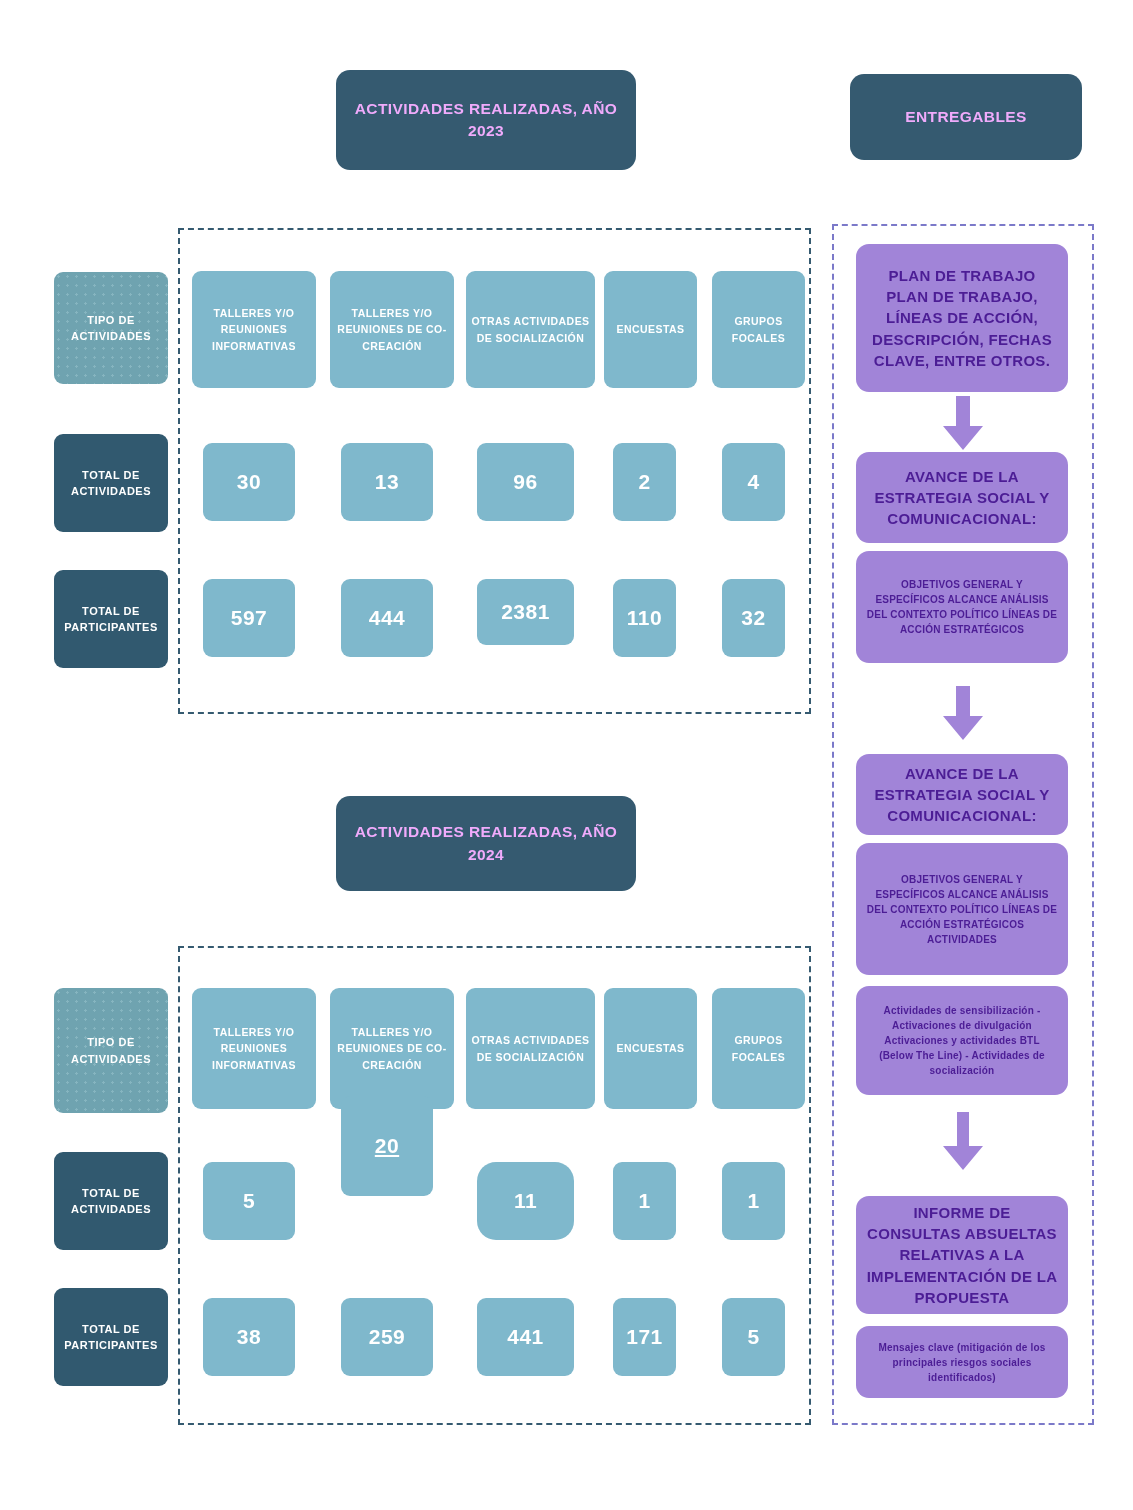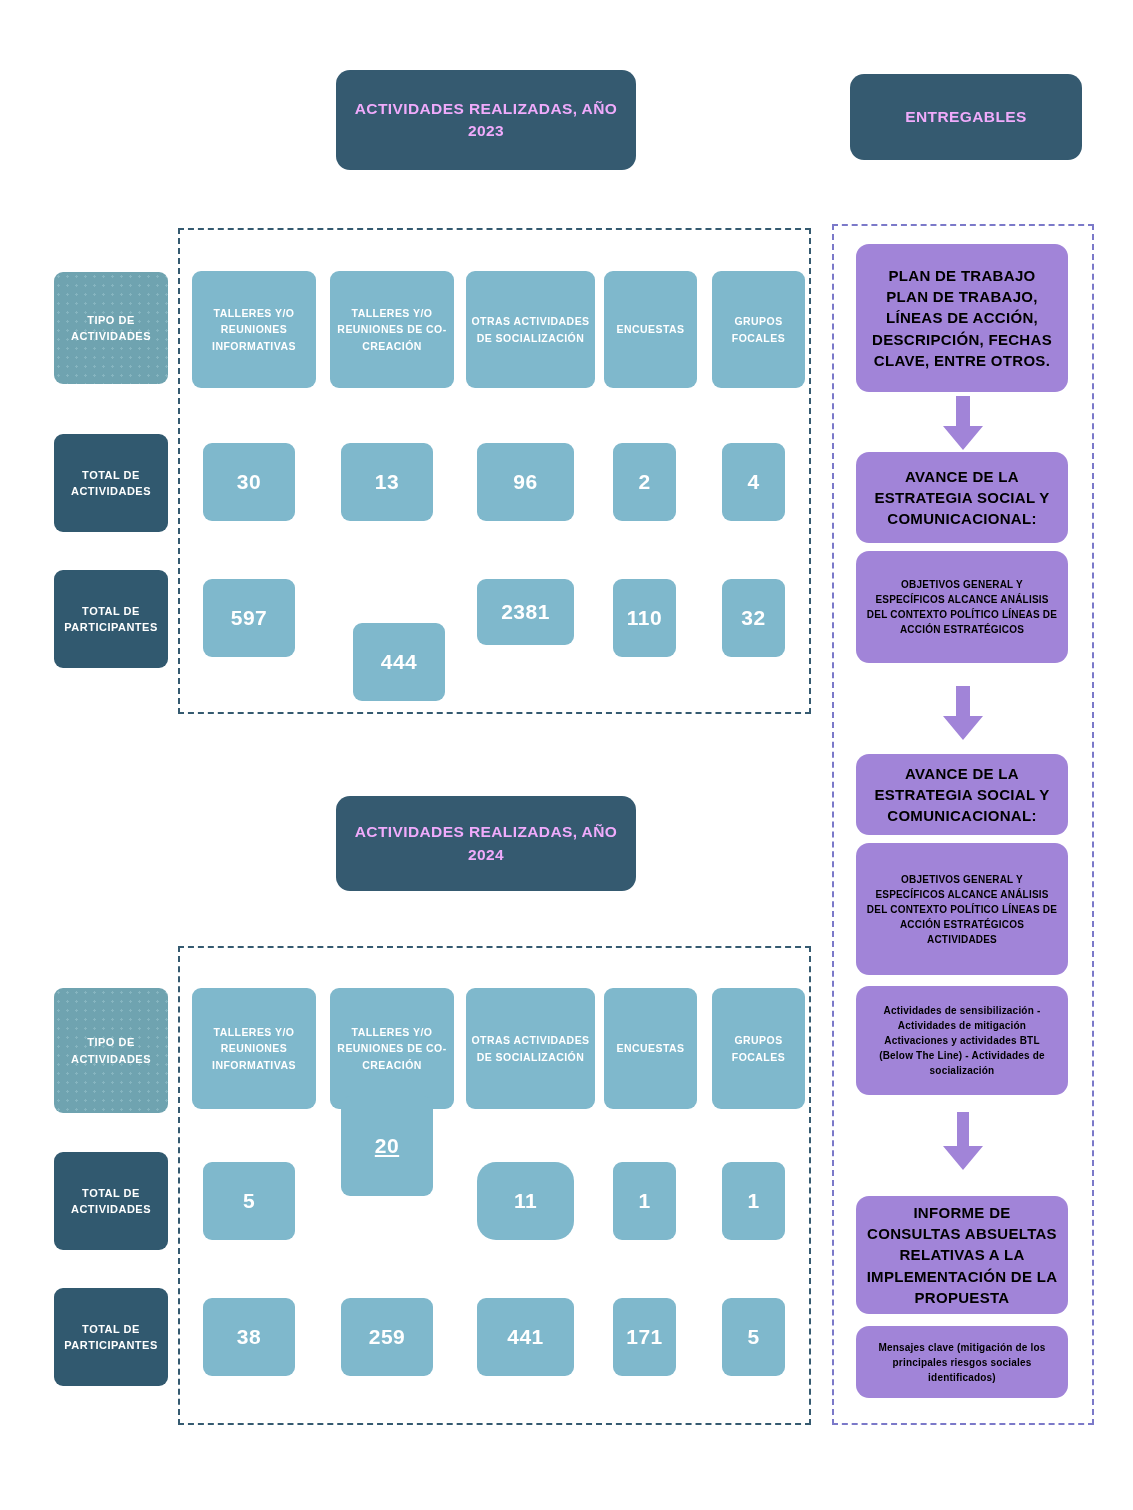--- a/index.html
+++ b/index.html
@@ -66,21 +66,21 @@
   }
   .cell.num{font-size:21px;font-weight:bold;letter-spacing:.5px;}
 
   
   .pbox{
     position:absolute;
     background:#a184d8;
     border-radius:13px;
     display:flex;align-items:center;justify-content:center;
     text-align:center;
-    color:#000000;
+    color:#4c1d95;
     padding:0 10px;
     box-sizing:border-box;
   }
   .pbox.big{font-size:15px;font-weight:bold;line-height:1.42;letter-spacing:.3px;}
   .pbox.small{font-size:10px;font-weight:bold;line-height:1.5;letter-spacing:.2px;}
 
   
   .arrow{position:absolute;}
 </style>
 </head>
@@ -106,21 +106,21 @@
   <div class="cell head" style="left:604px;top:271px;width:83px;height:117px;">ENCUESTAS</div>
   <div class="cell head" style="left:712px;top:271px;width:83px;height:117px;">GRUPOS FOCALES</div>
 
   <div class="cell num" style="left:203px;top:443px;width:92px;height:78px;">30</div>
   <div class="cell num" style="left:341px;top:443px;width:92px;height:78px;">13</div>
   <div class="cell num" style="left:477px;top:443px;width:97px;height:78px;">96</div>
   <div class="cell num" style="left:613px;top:443px;width:63px;height:78px;">2</div>
   <div class="cell num" style="left:722px;top:443px;width:63px;height:78px;">4</div>
 
   <div class="cell num" style="left:203px;top:579px;width:92px;height:78px;">597</div>
-  <div class="cell num" style="left:353px;top:579px;width:92px;height:78px;margin-top:44px;">444</div>
+  <div class="cell num" style="left:341px;top:579px;width:92px;height:78px;">444</div>
   <div class="cell num" style="left:477px;top:579px;width:97px;height:66px;">2381</div>
   <div class="cell num" style="left:613px;top:579px;width:63px;height:78px;">110</div>
   <div class="cell num" style="left:722px;top:579px;width:63px;height:78px;">32</div>
 
   <div class="row-label kind-tipo" style="left:54px;top:988px;width:114px;height:125px;">TIPO DE ACTIVIDADES</div>
   <div class="row-label kind-total" style="left:54px;top:1152px;width:114px;height:98px;">TOTAL DE ACTIVIDADES</div>
   <div class="row-label kind-total" style="left:54px;top:1288px;width:114px;height:98px;">TOTAL DE PARTICIPANTES</div>
 
   <div class="cell head" style="left:192px;top:988px;width:114px;height:121px;">TALLERES Y/O REUNIONES INFORMATIVAS</div>
   <div class="cell head" style="left:330px;top:988px;width:114px;height:121px;">TALLERES Y/O REUNIONES DE CO-CREACIÓN</div>
@@ -148,21 +148,21 @@
 
   <div class="pbox big" style="left:856px;top:452px;width:212px;height:91px;">AVANCE DE LA ESTRATEGIA SOCIAL Y COMUNICACIONAL:</div>
   <div class="pbox small" style="left:856px;top:551px;width:212px;height:112px;">OBJETIVOS GENERAL Y ESPECÍFICOS ALCANCE ANÁLISIS DEL CONTEXTO POLÍTICO LÍNEAS DE ACCIÓN ESTRATÉGICOS</div>
 
   <svg class="arrow" style="left:938px;top:686px;" width="50" height="56" viewBox="0 0 50 56">
     <polygon points="18,0 32,0 32,30 45,30 25,54 5,30 18,30" fill="#a184d8"></polygon>
   </svg>
 
   <div class="pbox big" style="left:856px;top:754px;width:212px;height:81px;">AVANCE DE LA ESTRATEGIA SOCIAL Y COMUNICACIONAL:</div>
   <div class="pbox small" style="left:856px;top:843px;width:212px;height:132px;">OBJETIVOS GENERAL Y ESPECÍFICOS ALCANCE ANÁLISIS DEL CONTEXTO POLÍTICO LÍNEAS DE ACCIÓN ESTRATÉGICOS ACTIVIDADES</div>
-  <div class="pbox small" style="left:856px;top:986px;width:212px;height:109px;">Actividades de sensibilización - Actividades de mitigación Activaciones y actividades BTL (Below The Line) - Actividades de socialización</div>
+  <div class="pbox small" style="left:856px;top:986px;width:212px;height:109px;">Actividades de sensibilización - Activaciones de divulgación Activaciones y actividades BTL (Below The Line) - Actividades de socialización</div>
 
   <svg class="arrow" style="left:938px;top:1112px;" width="50" height="60" viewBox="0 0 50 60">
     <polygon points="19,0 31,0 31,34 45,34 25,58 5,34 19,34" fill="#a184d8"></polygon>
   </svg>
 
   <div class="pbox big" style="left:856px;top:1196px;width:212px;height:118px;">INFORME DE CONSULTAS ABSUELTAS RELATIVAS A LA IMPLEMENTACIÓN DE LA PROPUESTA</div>
   <div class="pbox small" style="left:856px;top:1326px;width:212px;height:72px;">Mensajes clave (mitigación de los principales riesgos sociales identificados)</div>
 
 </div>
 

